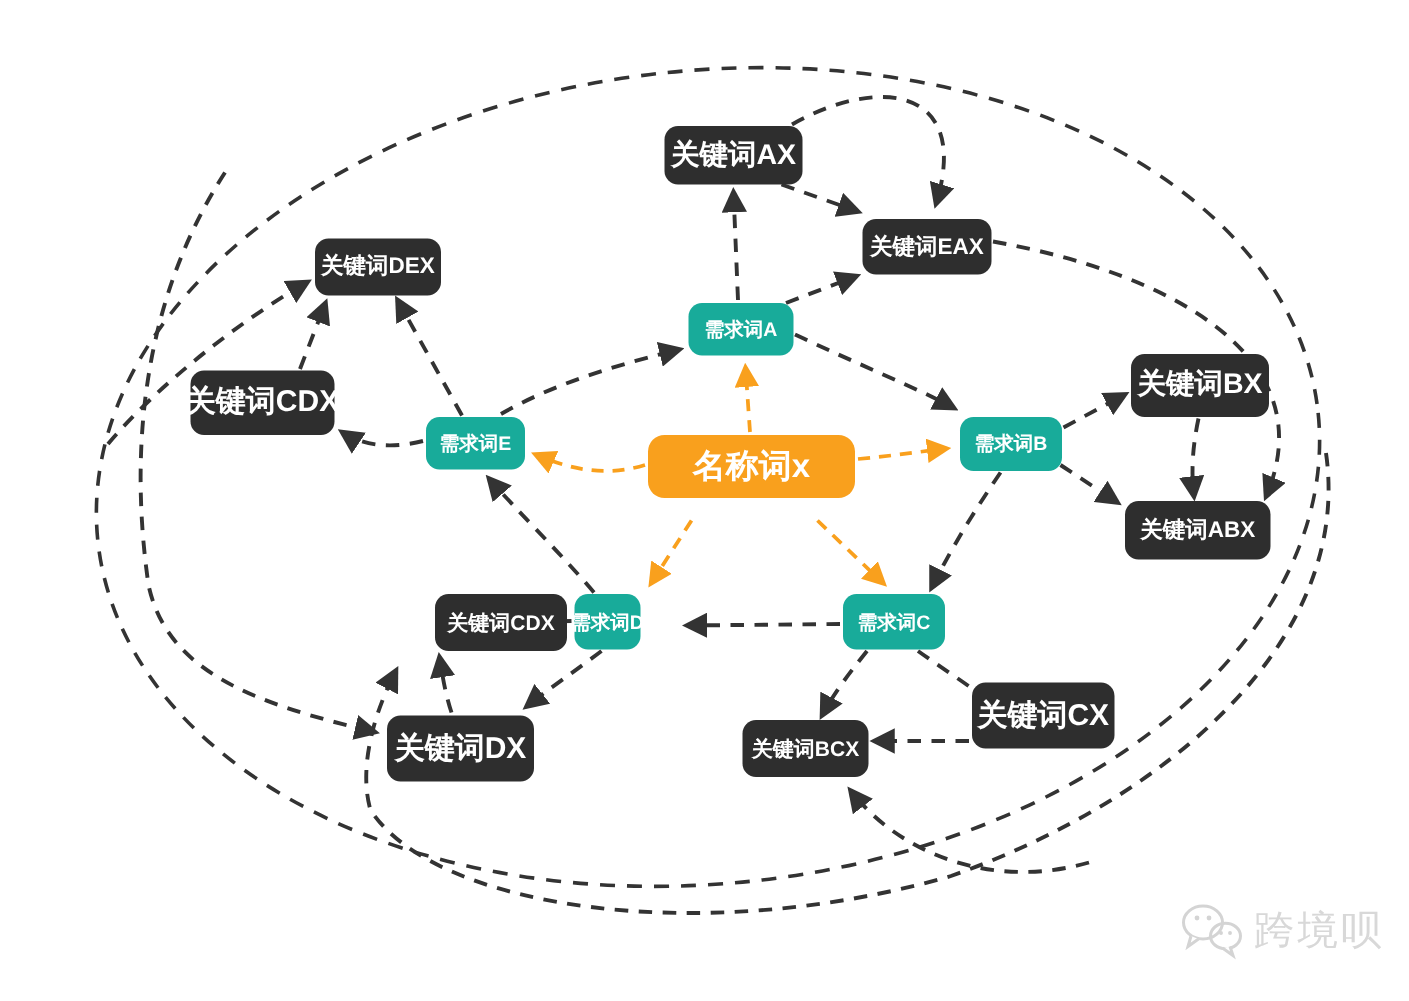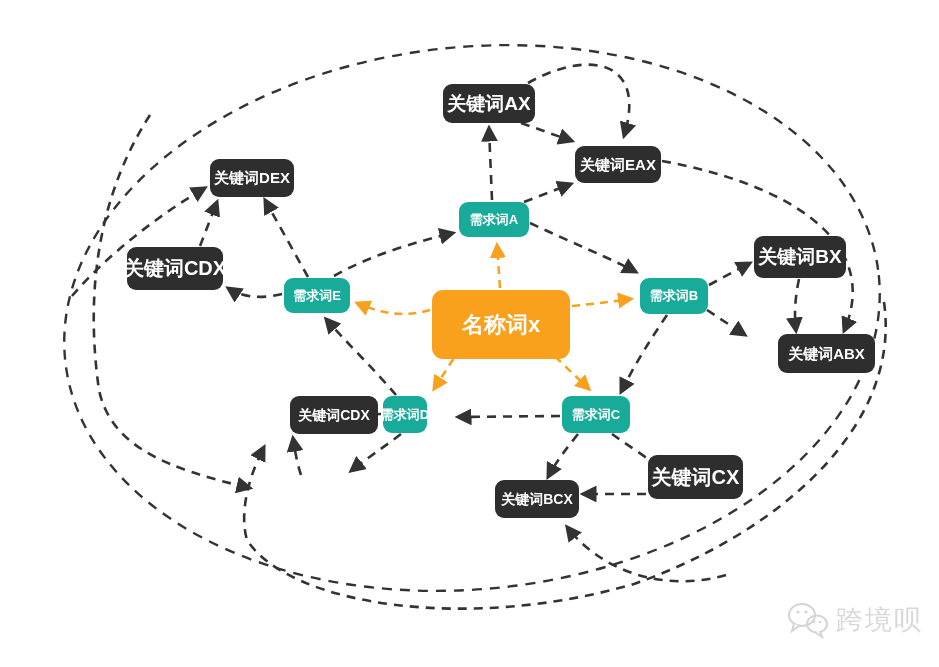--- a/index.html
+++ b/index.html
@@ -106,20 +106,21 @@
     <span class="wm-text">跨境呗</span>
   </div>
 <div class="node dark" style="left: 443px; top: 84px; width: 92px; height: 39px; font-size: 19px;">关键词AX</div>
     <div class="node dark" style="left: 575px; top: 146px; width: 86px; height: 37px; font-size: 15px;">关键词EAX</div>
     <div class="node dark" style="left: 210px; top: 159px; width: 84px; height: 38px; font-size: 15px;">关键词DEX</div>
     <div class="node dark" style="left: 127px; top: 247px; width: 96px; height: 43px; font-size: 20px;">关键词CDX</div>
     <div class="node teal" style="left: 459px; top: 202px; width: 70px; height: 35px; font-size: 13px;">需求词A</div>
     <div class="node teal" style="left: 284px; top: 278px; width: 66px; height: 35px; font-size: 13px;">需求词E</div>
     <div class="node teal" style="left: 640px; top: 278px; width: 68px; height: 36px; font-size: 13px;">需求词B</div>
     <div class="node dark" style="left: 754px; top: 236px; width: 92px; height: 42px; font-size: 19px;">关键词BX</div>
-    <div class="node dark" style="left: 750px; top: 334px; width: 97px; height: 39px; font-size: 15px; margin-left: 28px;">关键词ABX</div>
-    <div class="node orange" style="left: 432px; top: 290px; width: 138px; height: 69px; font-size: 22px;">名称词x</div>
+    <div class="node dark" style="left: 750px; top: 334px; width: 97px; height: 39px; font-size: 15px;">关键词ABX</div>
+    <div class="node orange" style="left: 432px; top: 290px; width: 138px; height: 42px; font-size: 22px;">名称词x</div>
     <div class="node dark" style="left: 243px; top: 396px; width: 88px; height: 38px; font-size: 14px; margin-left: 47px;">关键词CDX</div>
     <div class="node teal" style="left: 383px; top: 396px; width: 44px; height: 37px; font-size: 13px;">需求词D</div>
     <div class="node teal" style="left: 562px; top: 396px; width: 68px; height: 37px; font-size: 13px;">需求词C</div>
+    <div class="node dark" style="left: 258px; top: 477px; width: 98px; height: 44px; font-size: 20px;">关键词DX</div>
     <div class="node dark" style="left: 495px; top: 480px; width: 84px; height: 38px; font-size: 14px;">关键词BCX</div>
     <div class="node dark" style="left: 648px; top: 455px; width: 95px; height: 44px; font-size: 20px;">关键词CX</div>
   </div>
 
 </body></html>

